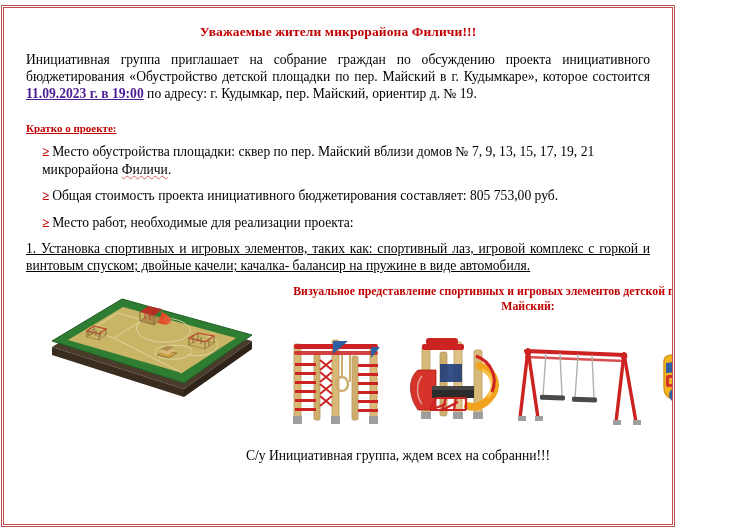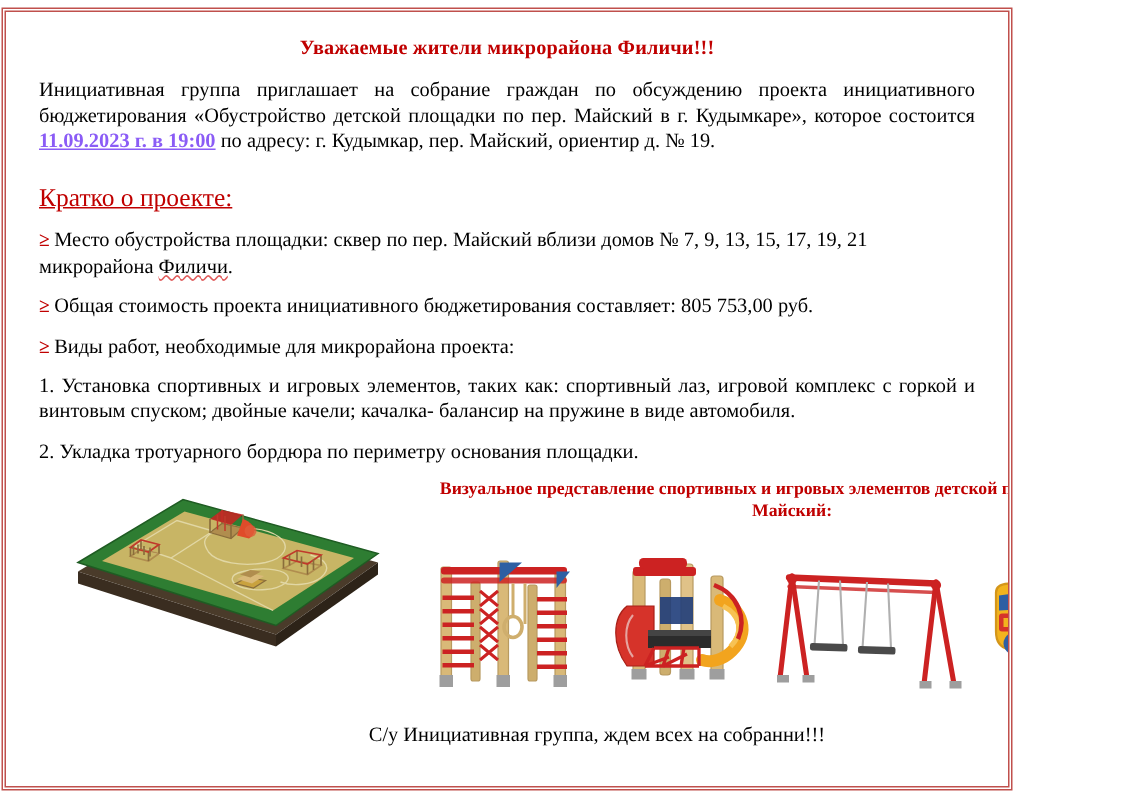--- a/index.html
+++ b/index.html
@@ -47,49 +47,50 @@
     line-height: 1.15;
   }
   p.para {
     margin: 0 0 9px 0;
     font-size: 13.6px;
     line-height: 1.27;
     text-align: justify;
     text-justify: inter-word;
   }
   .date-hl {
-    color: #8b5cf6;
+    color: #4c1d95;
     font-weight: bold;
     text-decoration: underline;
   }
   .section-head {
     margin: 20px 0 9px 0;
-    font-size: 17px;
-    font-weight: normal;
+    font-size: 11px;
+    font-weight: bold;
     color: #c00000;
     text-decoration: underline;
   }
   .bullet-row {
     display: block;
-    margin: 0 0 9px 0;
+    margin: 0 0 9px 16px;
     font-size: 13.6px;
     line-height: 1.27;
   }
   .bullet-mark {
     color: #c00000;
     font-weight: bold;
     font-size: 13px;
     padding-right: 3px;
   }
   .numbered {
     margin: 0 0 9px 0;
     font-size: 13.6px;
     line-height: 1.27;
     text-align: justify;
     text-justify: inter-word;
+    text-decoration: underline;
   }
   .spell-err {
     text-decoration: underline;
     text-decoration-style: wavy;
     text-decoration-color: #e05b5b;
     text-decoration-thickness: 1px;
   }
 
   
   .figures {
@@ -147,24 +148,23 @@
 
     <p class="para"><span>Инициативная группа приглашает на собрание граждан по обсуждению проекта инициативного бюджетирования «Обустройство детской площадки по пер. Майский в г. Кудымкаре», которое состоится </span><span class="date-hl">11.09.2023 г. в 19:00</span><span> по адресу: г. Кудымкар, пер. Майский, ориентир д. № 19.</span></p>
 
 
     <div class="section-head">Кратко о проекте:</div>
 
     <div class="bullet-row"><span class="bullet-mark">≥</span><span>Место обустройства площадки: сквер по пер. Майский вблизи домов № 7, 9, 13, 15, 17, 19, 21 микрорайона </span><span class="spell-err">Филичи</span><span>.</span></div>
 
     <div class="bullet-row"><span class="bullet-mark">≥</span><span>Общая стоимость проекта инициативного бюджетирования составляет: 805 753,00 руб.</span></div>
 
-    <div class="bullet-row"><span class="bullet-mark">≥</span><span>Виды работ, необходимые для микрорайона проекта:</span></div>
+    <div class="bullet-row"><span class="bullet-mark">≥</span><span>Место работ, необходимые для реализации проекта:</span></div>
 
     <div class="numbered">1. Установка спортивных и игровых элементов, таких как: спортивный лаз, игровой комплекс с горкой и винтовым спуском; двойные качели; качалка- балансир на пружине в виде автомобиля.</div>
-    <div class="numbered">2. Укладка тротуарного бордюра по периметру основания площадки.</div>
 
     <div class="figures">
 
       <div class="fig-col-left">
         <div class="scheme-wrap">
           <svg width="215" height="118" viewBox="0 0 215 118">
 
             <polygon points="8,62 78,20 208,56 140,104" fill="#4a3b2a"></polygon>
             <polygon points="8,62 8,70 140,112 140,104" fill="#3a2d20"></polygon>
             <polygon points="140,104 140,112 208,64 208,56" fill="#2d2318"></polygon>

